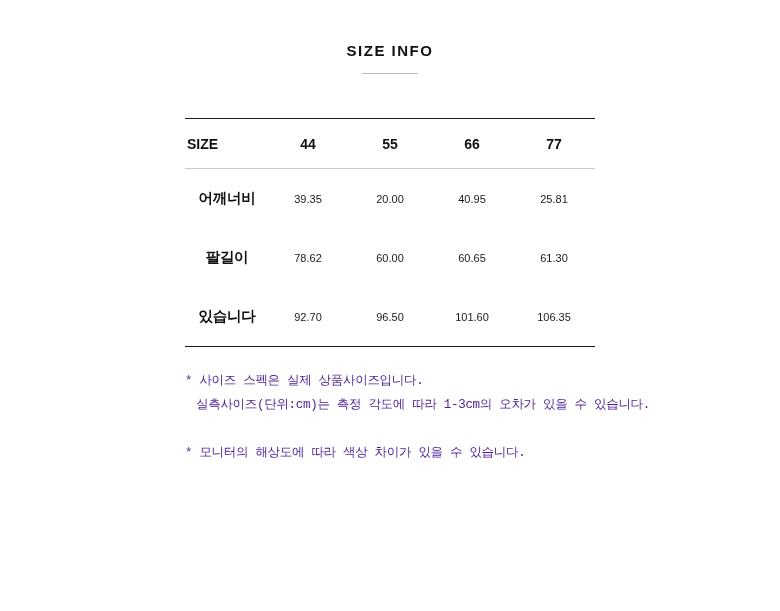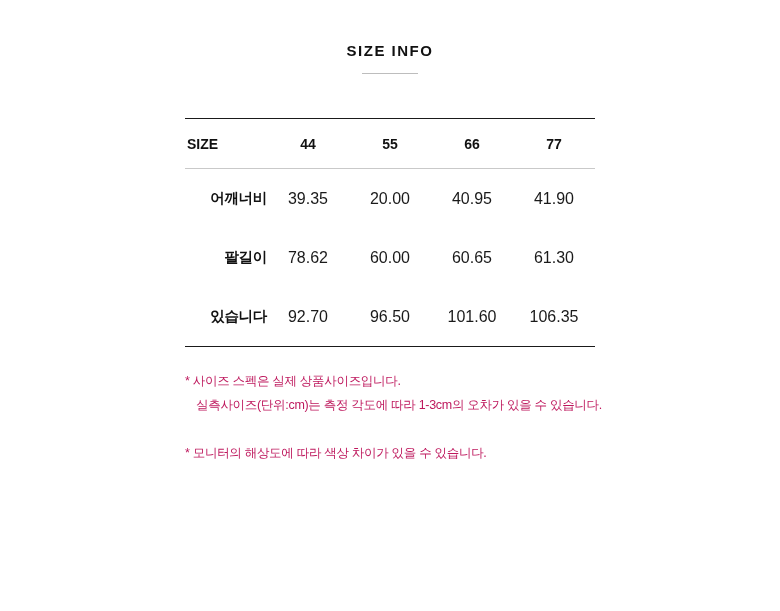--- a/index.html
+++ b/index.html
@@ -54,43 +54,44 @@
     color: #111111;
     text-align: center;
   }
   table.size-table thead th.label-col {
     text-align: left;
     padding-left: 2px;
     margin-left: 44px;
   }
   table.size-table tbody td {
     padding: 20px 0 20px 0;
-    font-size: 16px;
+    font-size: 11px;
     text-align: center;
     color: #1a1a1a;
     font-weight: normal;
   }
   table.size-table tbody td.row-label {
-    text-align: right;
+    text-align: center;
     padding-left: 2px;
     font-weight: bold;
     font-size: 14.5px;
     color: #111111;
     letter-spacing: -0.3px;
   }
   table.size-table tbody tr:last-child td {
     border-bottom: 1.6px solid #1a1a1a;
   }
   .notes {
     width: 410px;
     margin: 22px auto 0 auto;
     font-size: 12.5px;
     line-height: 1.95;
-    color: #be185d;
+    color: #4c1d95;
     letter-spacing: -0.3px;
+    font-family: Liberation Mono, monospace;
   }
   .notes .note-line {
     white-space: nowrap;
   }
   .notes .note-indent {
     padding-left: 11px;
   }
   .notes .note-spaced {
     margin-top: 23px;
   }
@@ -115,21 +116,21 @@
           <th>66</th>
           <th>77</th>
         </tr>
       </thead>
       <tbody>
         <tr>
           <td class="row-label">어깨너비</td>
           <td>39.35</td>
           <td>20.00</td>
           <td>40.95</td>
-          <td>41.90</td>
+          <td>25.81</td>
         </tr>
         <tr>
           <td class="row-label">팔길이</td>
           <td>78.62</td>
           <td>60.00</td>
           <td>60.65</td>
           <td>61.30</td>
         </tr>
         <tr>
           <td class="row-label">있습니다</td>

